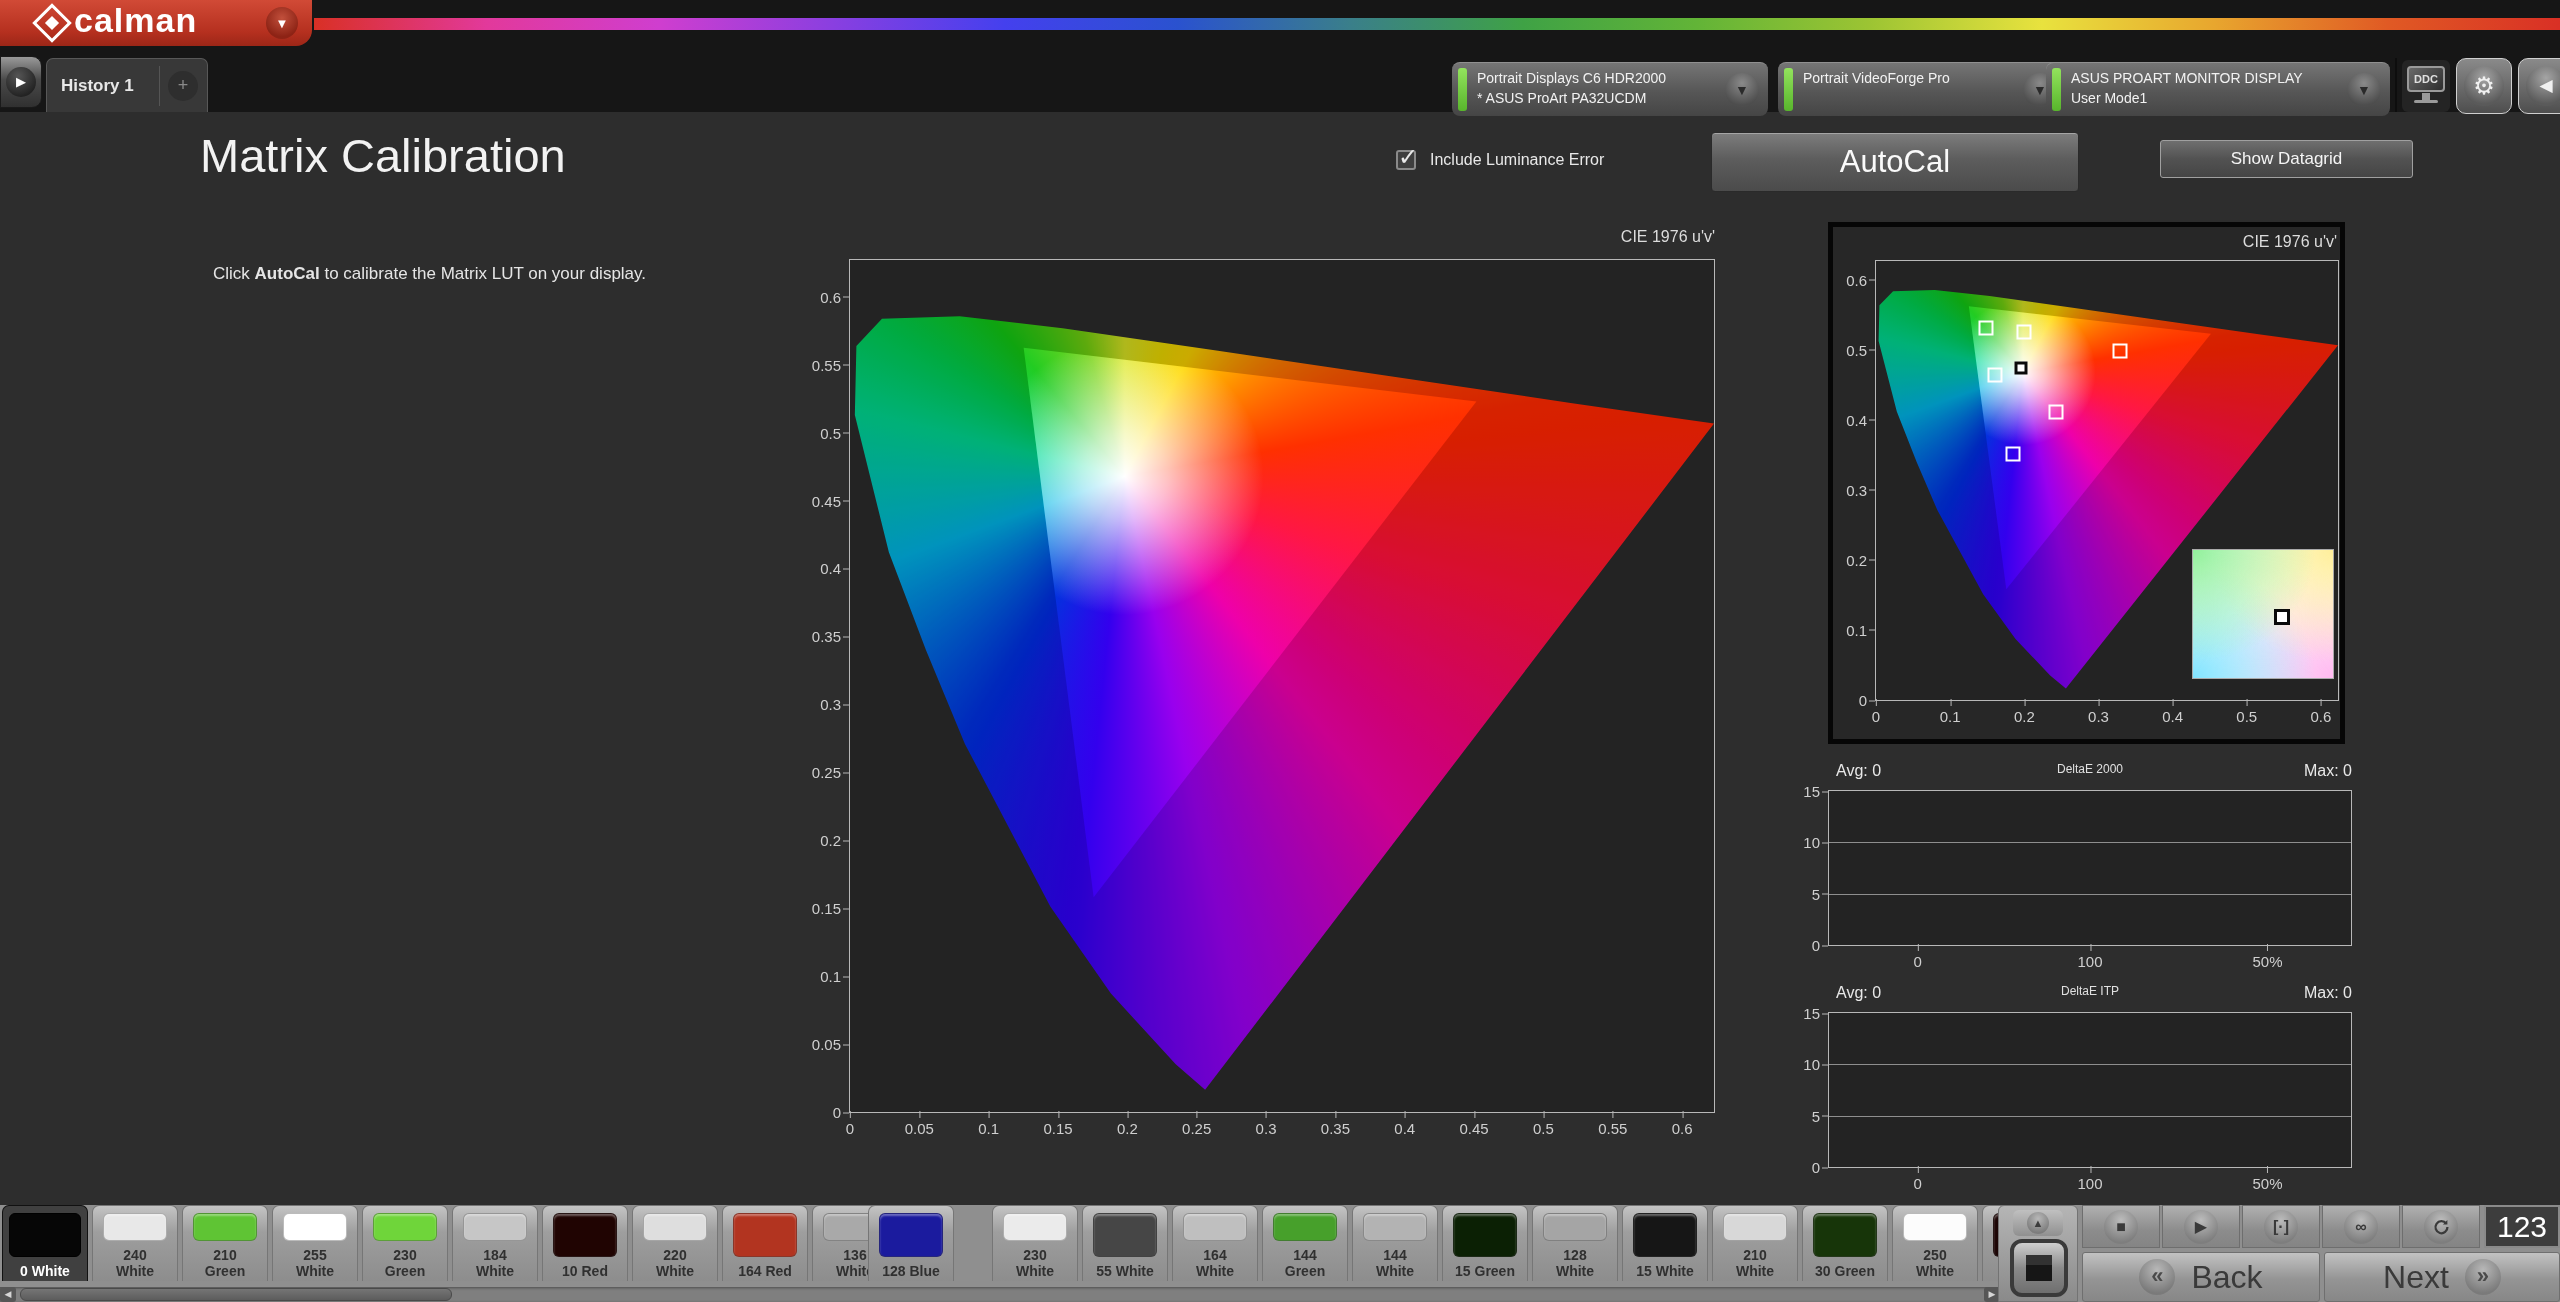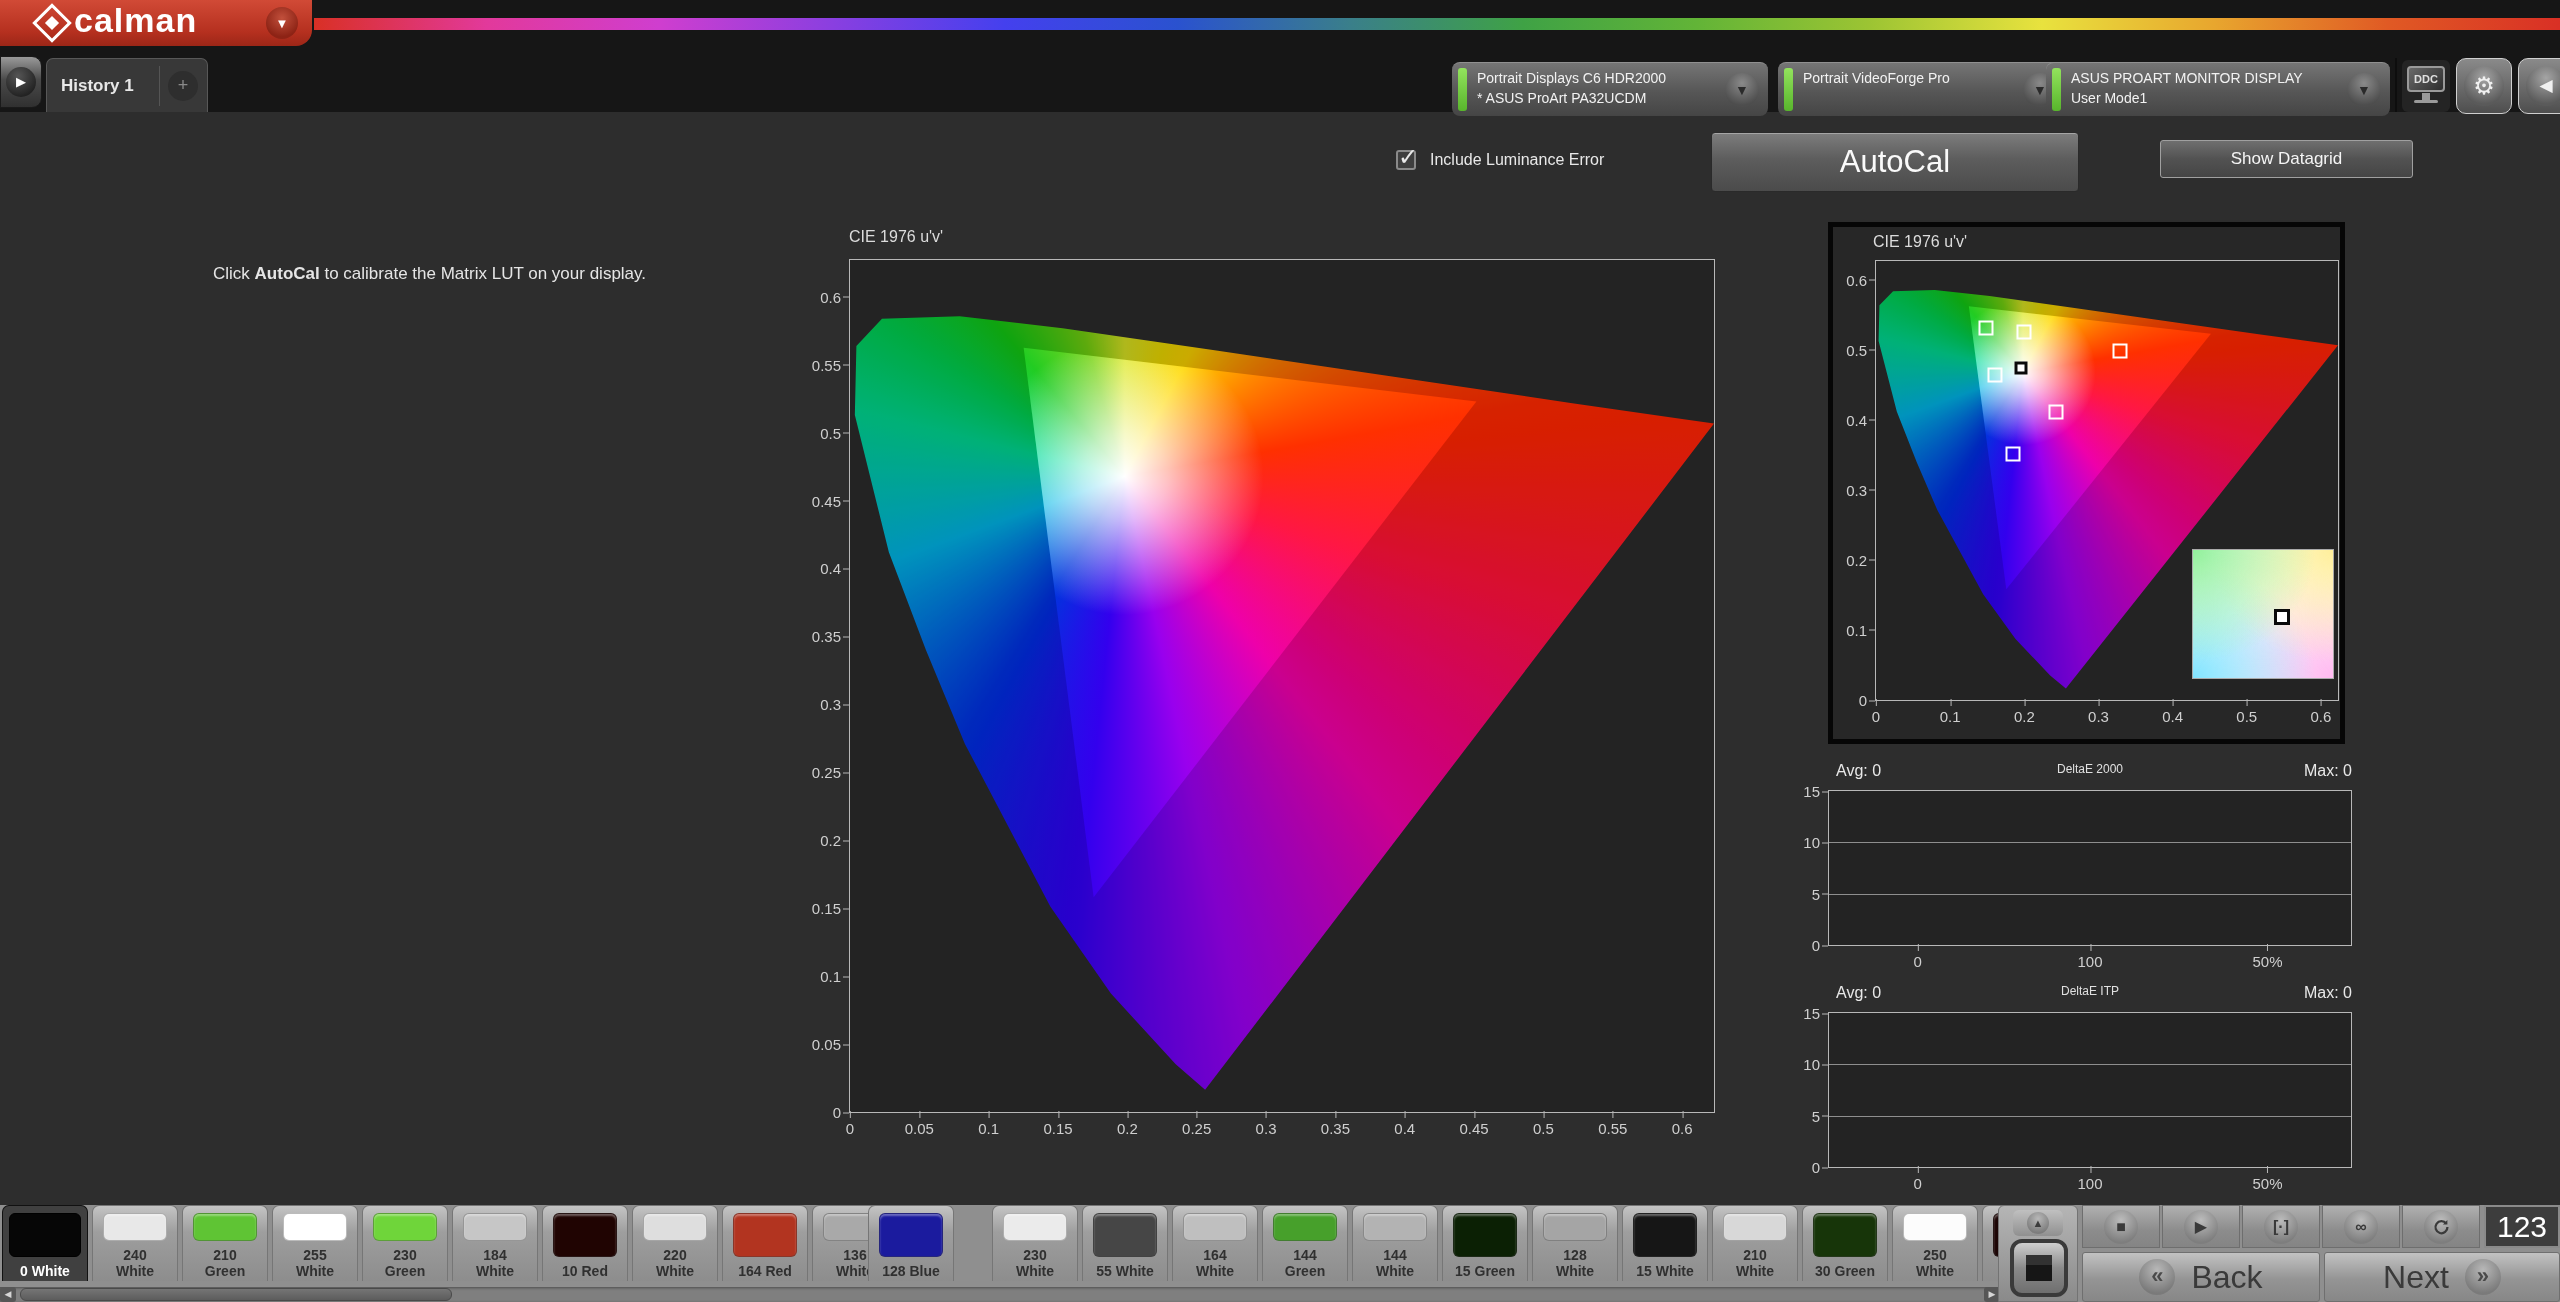--- a/index.html
+++ b/index.html
@@ -69,21 +69,21 @@
   .chk-label { margin-left:14px; color:#e8e8e8; font-size:16px; }
   .autocal-btn { position:absolute; left:1711px; top:132px; width:368px; height:60px; border-radius:4px;
                  background:linear-gradient(180deg,#7d7d7d,#5d5d5d 45%,#4b4b4b); border:1px solid #2a2a2a;
                  box-shadow:inset 0 1px 0 #a5a5a5; color:#fafafa; font-size:31px; text-align:center; line-height:58px; cursor:pointer; }
   .datagrid-btn { position:absolute; left:2160px; top:140px; width:253px; height:38px; border-radius:3px;
                  background:linear-gradient(180deg,#6f6f6f,#525252 50%,#454545); border:1px solid #a0a0a0;
                  color:#f5f5f5; font-size:17px; text-align:center; line-height:36px; cursor:pointer; }
 
   
   .plot { position:absolute; background:#232323; border:1px solid #b8b8b8; }
-  .chart-title { position:absolute; color:#dcdcdc; font-size:16px; text-align:left; }
+  .chart-title { position:absolute; color:#dcdcdc; font-size:16px; text-align:right; }
   .tick { position:absolute; color:#cfcfcf; font-size:15px; }
   .tick.tx { transform:translateX(-50%); top:100%; margin-top:8px; }
   .tick.tx::before { content:""; position:absolute; left:50%; top:-9px; width:1px; height:7px; background:#b8b8b8; }
   .tick.ty { transform:translateY(-50%); right:100%; margin-right:9px; white-space:nowrap; }
   .tick.ty::after { content:""; position:absolute; right:-8px; top:50%; width:6px; height:1px; background:#b8b8b8; }
 
   .cie-layer { position:absolute; inset:0; }
   .cie-horseshoe, .cie-triangle {
     position:absolute; inset:0;
     background:conic-gradient(from 0deg at 31.8% 25.4%, #e0ea38 0deg, #ffd900 28deg, #ff8800 52deg, #ff3000 80deg,
@@ -231,20 +231,21 @@
       <span class="ddc-base"></span>
     </div>
     <div class="sq-btn" id="gear-btn">
         <span class="medal">⚙</span>
       </div>
     <div class="sq-btn" id="collapse-btn">
         <span class="medal">◀</span>
       </div>
   </div>
 
+  <h1 class="page-title">Matrix Calibration</h1>
   <div class="instruction">
     <span>Click </span><b>AutoCal</b><span> to calibrate the Matrix LUT on your display.</span>
   </div>
   <div class="chk-wrap">
     <span class="chk-box">
         <span class="mark">✓</span>
       </span>
     <span class="chk-label">Include Luminance Error</span>
   </div>
   <div class="autocal-btn">AutoCal</div>

